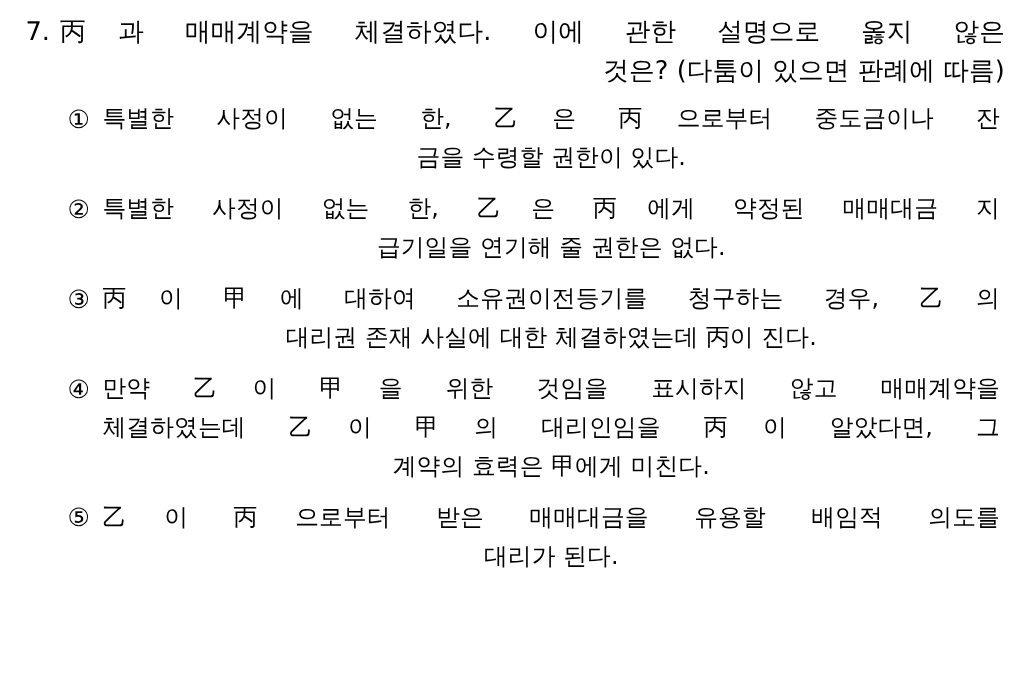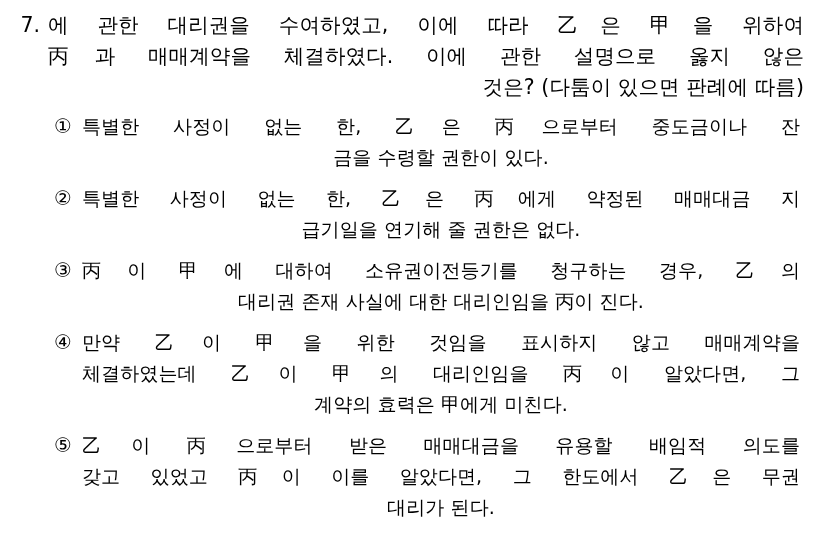--- a/index.html
+++ b/index.html
@@ -85,21 +85,20 @@
   }
 </style>
 </head>
 <body>
 
 <div class="page">
 
   <div class="question">
     <div class="q-number">7.</div>
     <div class="q-body">
-      <span class="line justify">에 관한 대리권을 수여하였고, 이에 따라 乙은 甲을 위하여</span>
       <span class="line justify">丙과 매매계약을 체결하였다. 이에 관한 설명으로 옳지 않은</span>
       <span class="line lastline">것은? (다툼이 있으면 판례에 따름)</span>
     </div>
   </div>
 
   <div class="choices">
 
     <div class="choice">
       <div class="c-marker">①</div>
       <div class="c-text">
@@ -113,36 +112,35 @@
       <div class="c-text">
         <span class="line justify">특별한 사정이 없는 한, 乙은 丙에게 약정된 매매대금 지</span>
         <span class="line lastline">급기일을 연기해 줄 권한은 없다.</span>
       </div>
     </div>
 
     <div class="choice">
       <div class="c-marker">③</div>
       <div class="c-text">
         <span class="line justify">丙이 甲에 대하여 소유권이전등기를 청구하는 경우, 乙의</span>
-        <span class="line lastline">대리권 존재 사실에 대한 대리인임을 丙이 진다.</span>
+        <span class="line lastline">대리권 존재 사실에 대한 체결하였는데 丙이 진다.</span>
       </div>
     </div>
 
     <div class="choice">
       <div class="c-marker">④</div>
       <div class="c-text">
         <span class="line justify">만약 乙이 甲을 위한 것임을 표시하지 않고 매매계약을</span>
         <span class="line justify">체결하였는데 乙이 甲의 대리인임을 丙이 알았다면, 그</span>
         <span class="line lastline">계약의 효력은 甲에게 미친다.</span>
       </div>
     </div>
 
     <div class="choice">
       <div class="c-marker">⑤</div>
       <div class="c-text">
         <span class="line justify">乙이 丙으로부터 받은 매매대금을 유용할 배임적 의도를</span>
-        <span class="line justify">갖고 있었고 丙이 이를 알았다면, 그 한도에서 乙은 무권</span>
         <span class="line lastline">대리가 된다.</span>
       </div>
     </div>
 
   </div>
 </div>
 
 </body></html>

